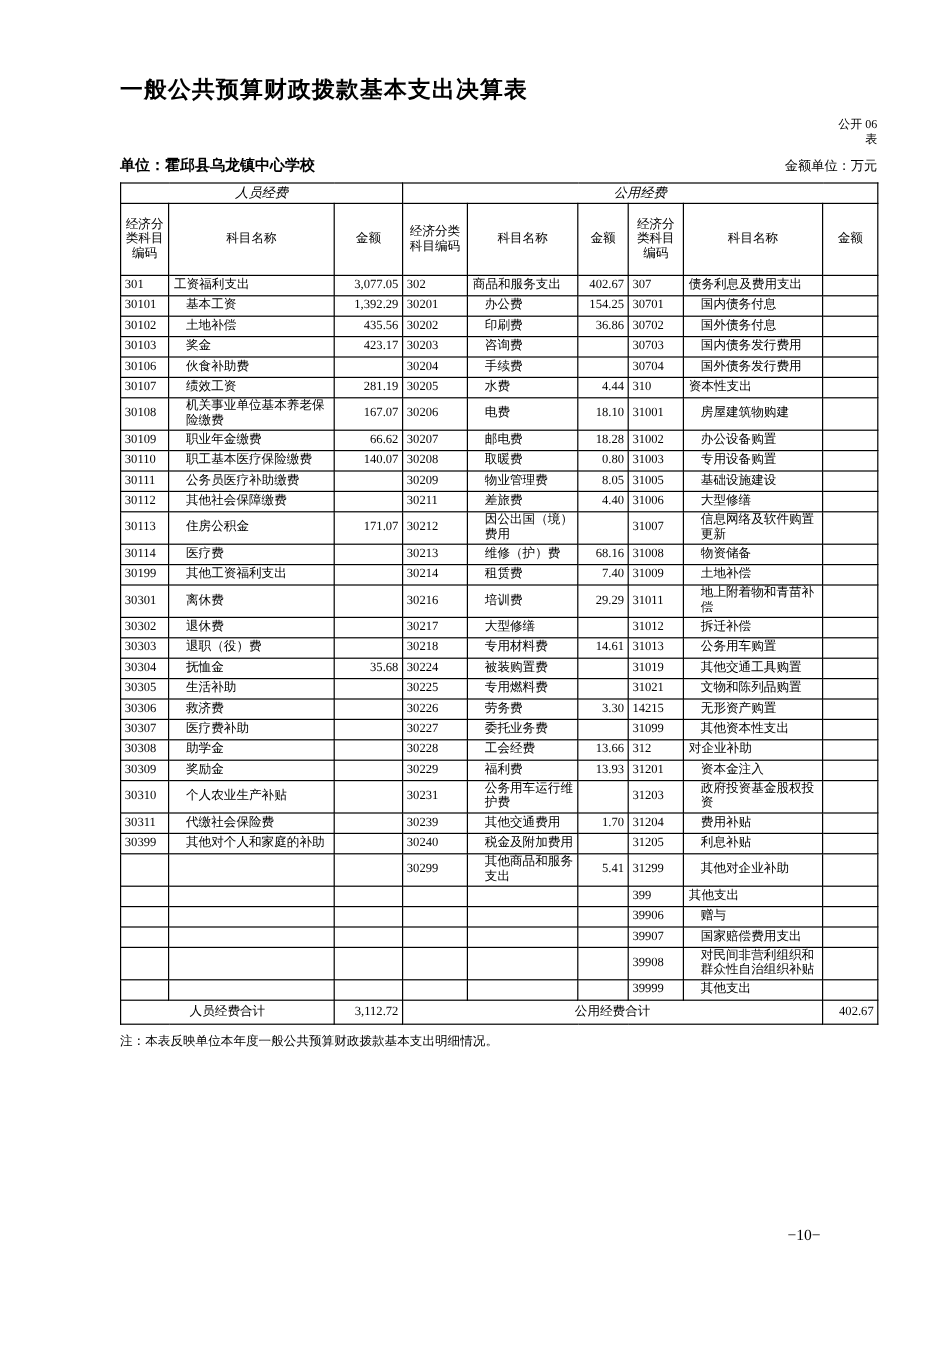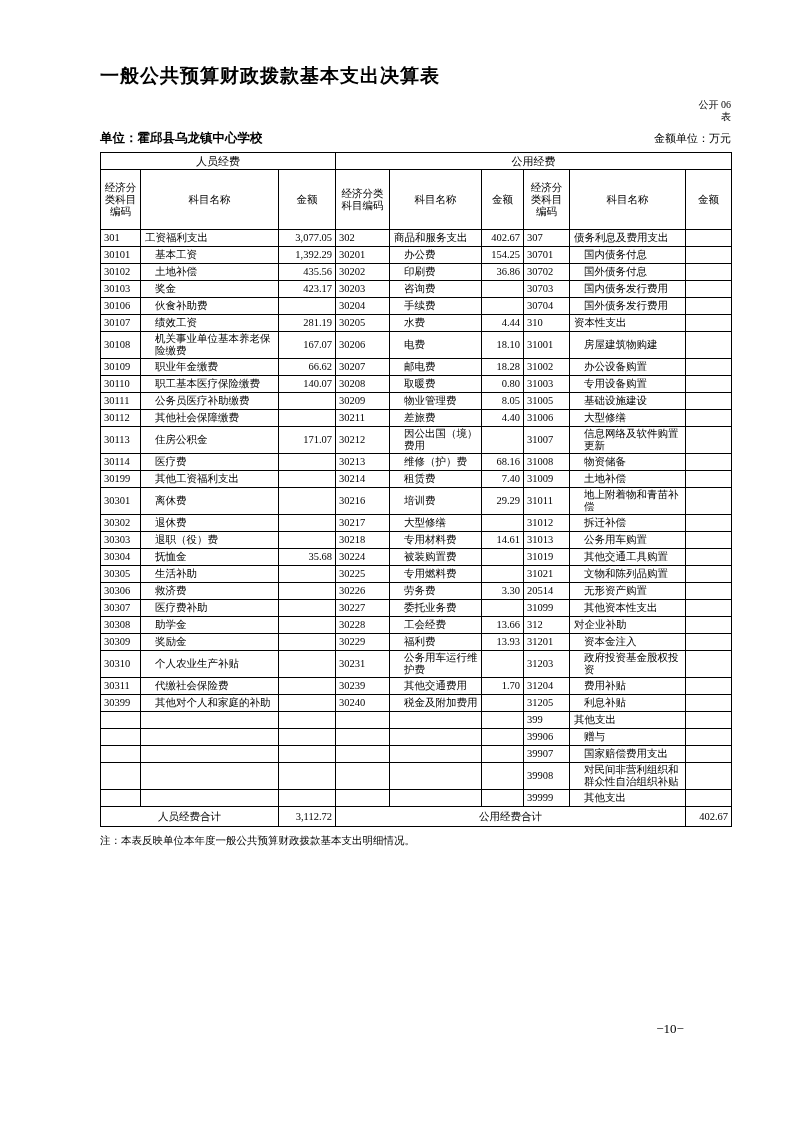--- a/index.html
+++ b/index.html
@@ -19,21 +19,21 @@
   .doc-code { margin-top:12px; text-align:right; font-size:10px; line-height:12px; }
   .meta-row { margin-top:8px; display:flex; justify-content:space-between; align-items:flex-end; height:16px; }
   .unit { font-size:12.5px; font-weight:bold; }
   .amount-unit { font-size:11px; padding-bottom:1px; }
   table { margin-top:5px; width:631px; border-collapse:collapse; table-layout:fixed; }
   th, td {
     border:1px solid #000; font-size:10.5px; line-height:12px;
     padding:1px 2px; overflow:hidden; word-break:break-all;
     font-weight:normal; vertical-align:middle;
   }
-  .group-row th { height:17px; text-align:center; font-size:11px; }
+  .group-row th { height:17px; text-align:center; font-size:11px;font-style:italic; }
   .col-head-row th { height:60px; text-align:center; }
   tbody td { height:17px; }
   td.code { text-align:left; padding-left:3px; }
   td.name { text-align:left; padding-left:4px; }
   td.name.sub { padding-left:14px; }
   td.num { text-align:right; padding-right:3px; }
   tfoot td { height:20px; }
   tfoot td.center { text-align:center; }
   .note { margin-top:7px; font-size:10.5px; }
   .page-number {
@@ -297,21 +297,21 @@
           <td class="name sub">文物和陈列品购置</td>
           <td class="num"></td>
         </tr>
         <tr>
           <td class="code">30306</td>
           <td class="name sub">救济费</td>
           <td class="num"></td>
           <td class="code">30226</td>
           <td class="name sub">劳务费</td>
           <td class="num">3.30</td>
-          <td class="code">20514</td>
+          <td class="code">14215</td>
           <td class="name sub">无形资产购置</td>
           <td class="num"></td>
         </tr>
         <tr>
           <td class="code">30307</td>
           <td class="name sub">医疗费补助</td>
           <td class="num"></td>
           <td class="code">30227</td>
           <td class="name sub">委托业务费</td>
           <td class="num"></td>
@@ -365,20 +365,31 @@
         </tr>
         <tr>
           <td class="code">30399</td>
           <td class="name sub">其他对个人和家庭的补助</td>
           <td class="num"></td>
           <td class="code">30240</td>
           <td class="name sub">税金及附加费用</td>
           <td class="num"></td>
           <td class="code">31205</td>
           <td class="name sub">利息补贴</td>
+          <td class="num"></td>
+        </tr>
+        <tr>
+          <td class="code"></td>
+          <td class="name"></td>
+          <td class="num"></td>
+          <td class="code">30299</td>
+          <td class="name sub">其他商品和服务支出</td>
+          <td class="num">5.41</td>
+          <td class="code">31299</td>
+          <td class="name sub">其他对企业补助</td>
           <td class="num"></td>
         </tr>
         <tr>
           <td class="code"></td>
           <td class="name"></td>
           <td class="num"></td>
           <td class="code"></td>
           <td class="name"></td>
           <td class="num"></td>
           <td class="code">399</td>

